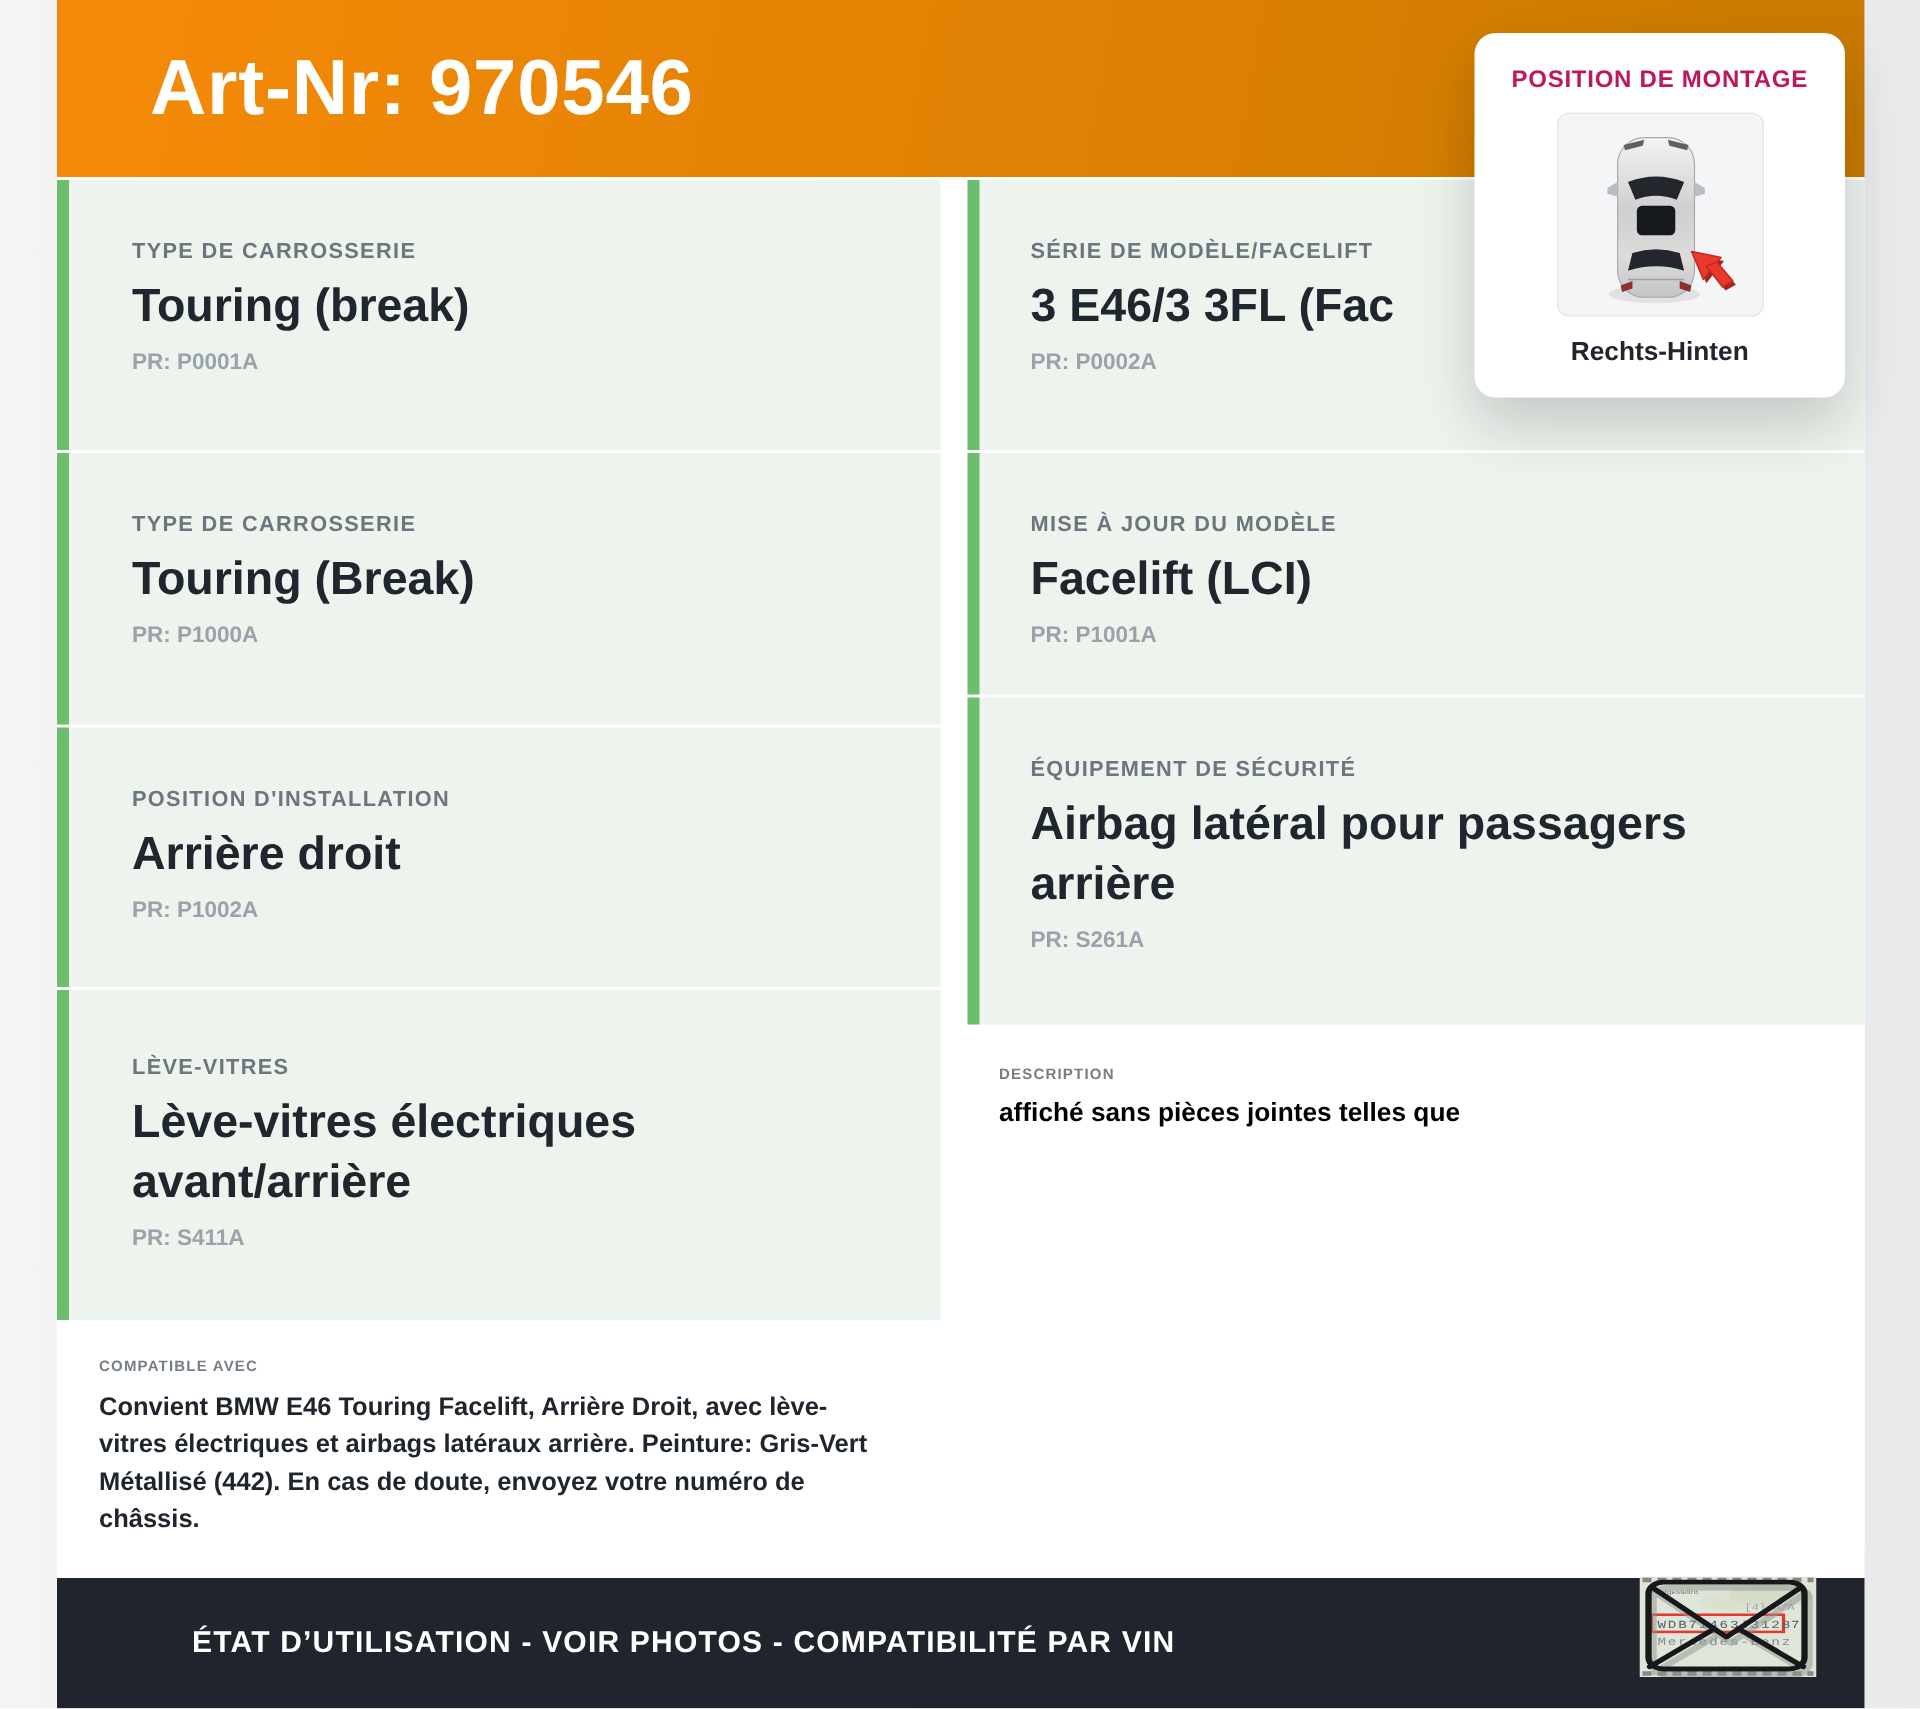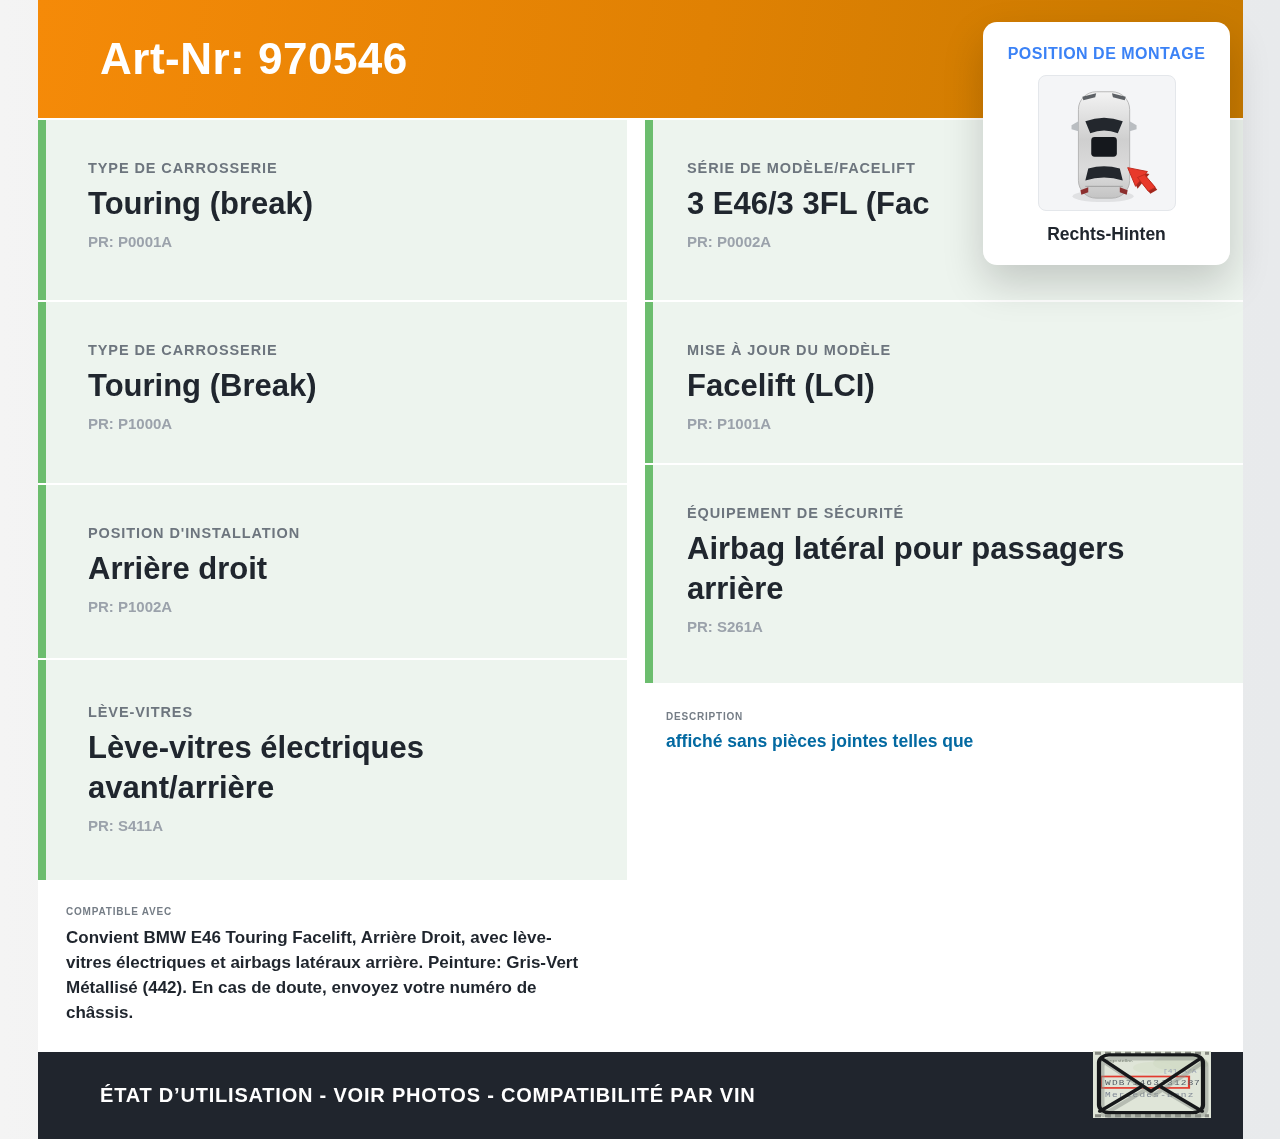--- a/index.html
+++ b/index.html
@@ -5,21 +5,21 @@
   html,body{margin:0;padding:0;}
   body{font-family:"Liberation Sans",sans-serif;}
   .page{position:relative;width:1280px;height:1139px;overflow:hidden;
         background:linear-gradient(90deg,#f4f4f4 0%,#ededee 40%,#e8eaec 100%);}
   .content{position:absolute;left:38px;top:0;width:1205px;height:1139px;background:#ffffff;}
 
   
   .hdr{position:absolute;left:0;top:0;width:100%;height:118px;
        background:linear-gradient(100deg,#f58a08 0%,#e08103 55%,#c87a00 100%);
        display:flex;align-items:center;}
-  .hdr h1{margin:0;padding-left:62px;font-size:44px;font-weight:700;color:#ffffff;letter-spacing:.5px;}
+  .hdr h1{margin:0;padding-left:62px;font-size:52px;font-weight:700;color:#ffffff;letter-spacing:.5px;}
 
   
   .col{position:absolute;top:120px;}
   .col-left{left:0;width:589px;}
   .col-right{left:607px;width:598px;}
 
   .card{box-sizing:border-box;background:#edf4ee;border-left:8px solid #6cbd6e;
         padding:40px 18px 0 42px;margin-bottom:2px;overflow:hidden;}
   .col-right .card{padding-left:34px;}
   .lc1{height:180px;}.lc2{height:181px;}.lc3{height:173px;}.lc4{height:220px;padding-top:44px;}
@@ -31,32 +31,32 @@
   .rc1 .card-title{white-space:nowrap;max-width:none;}
   .card-pr{font-size:15px;color:#9ba2ab;margin-top:9px;font-weight:bold;}
 
   
   .white-sec{box-sizing:border-box;background:#ffffff;}
   .sec-label{font-size:10px;font-weight:700;color:#757d86;letter-spacing:.8px;}
   .compatible{height:168px;padding:24px 26px 0 28px;}
   .compatible .sec-text{margin-top:8px;font-size:17px;font-weight:700;color:#1f252d;
                         line-height:25px;max-width:522px;}
   .description{height:347px;padding:26px 20px 0 21px;}
-  .description .sec-text{margin-top:9px;font-size:17.5px;font-weight:700;color:#0369a1;}
+  .description .sec-text{margin-top:9px;font-size:17.5px;font-weight:700;color:#000000;}
 
   
   .ftr{position:absolute;left:0;bottom:0;width:100%;height:87px;background:#20252d;
        display:flex;align-items:center;box-sizing:border-box;padding-left:62px;}
-  .ftr .ftr-text{font-size:20px;font-weight:700;color:#ffffff;letter-spacing:.8px;}
+  .ftr .ftr-text{font-size:20px;font-weight:700;color:#ffffff;letter-spacing:.8px;margin-left:28px;}
 
   
   .overlay-card{position:absolute;left:983px;top:22px;width:247px;height:243px;background:#ffffff;
                 border-radius:14px;box-shadow:0 18px 40px rgba(0,0,0,.18);z-index:5;text-align:center;
                 box-sizing:border-box;padding-top:23px;}
-  .overlay-card .oc-label{font-size:16px;font-weight:700;color:#3b82f6;letter-spacing:.5px;}
+  .overlay-card .oc-label{font-size:16px;font-weight:700;color:#be185d;letter-spacing:.5px;}
   .oc-imgbox{width:138px;height:136px;margin:12px auto 0;background:#f4f5f7;border:1px solid #e4e7eb;
              border-radius:8px;box-sizing:border-box;overflow:hidden;}
   .oc-imgbox svg{display:block;width:100%;height:100%;}
   .oc-caption{margin-top:13px;font-size:17.5px;font-weight:700;color:#20262e;}
 
   
   .reg-img{position:absolute;left:1093px;top:1051px;width:118px;height:67px;z-index:6;}
   .reg-img svg{display:block;width:100%;height:100%;}
 </style>
 </head>

